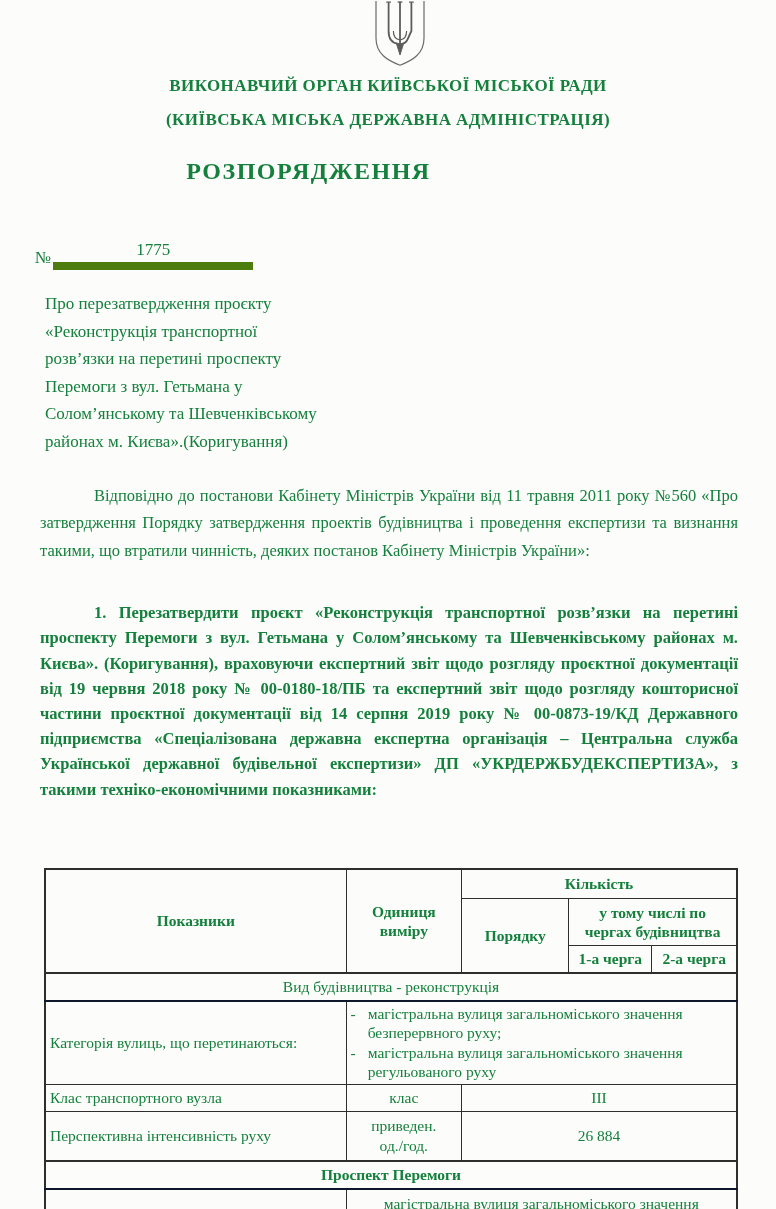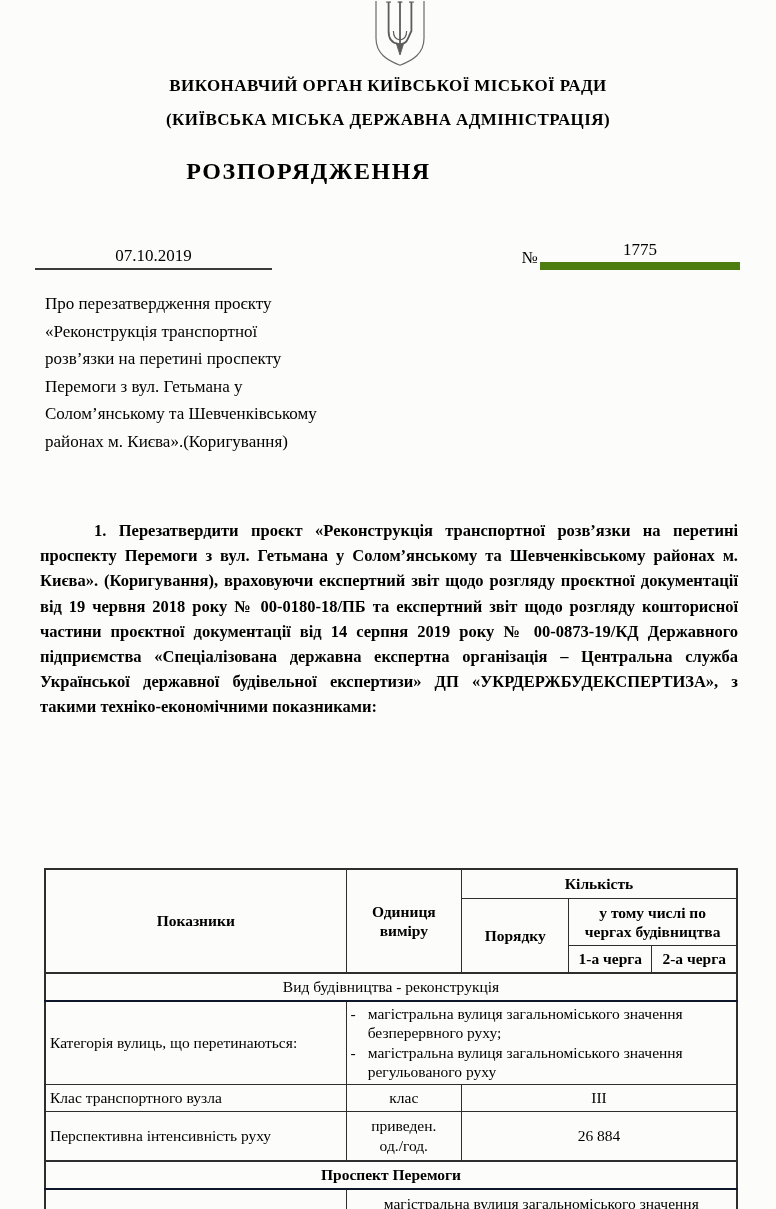--- a/index.html
+++ b/index.html
@@ -1,21 +1,21 @@
 <!DOCTYPE html>
 <html lang="uk"><head>
 <meta charset="utf-8">
 <style>
   html,body{margin:0;padding:0;background:#e8e8e6;}
   .page{
     position:relative;
     width:776px;height:1209px;
     margin:0 auto;
     background:#fcfcfa;
-    color:#000000;
+    color:#15803d;
     font-family:"Liberation Serif","DejaVu Serif",serif;
     overflow:hidden;
   }
   
   .emblem{position:absolute;top:1px;left:368px;width:64px;height:66px;}
   .emblem svg{width:100%;height:100%;}
   
   .org-line1{position:absolute;top:76px;left:0;width:776px;text-align:center;
     font-weight:bold;font-size:17px;letter-spacing:.4px;}
   .org-line2{position:absolute;top:110px;left:0;width:776px;text-align:center;
@@ -78,35 +78,35 @@
         <path d="M27,2 H35 M46,2 H54 M65,2 H73" stroke-width="2"></path>
       </g>
     </svg>
   </div>
 
   <div class="org-line1">ВИКОНАВЧИЙ ОРГАН КИЇВСЬКОЇ МІСЬКОЇ РАДИ</div>
   <div class="org-line2">(КИЇВСЬКА МІСЬКА ДЕРЖАВНА АДМІНІСТРАЦІЯ)</div>
   <div class="doc-title">РОЗПОРЯДЖЕННЯ</div>
 
   <div class="date-row">
-    <div class="date-field">07.10.2019</div>
     <div class="num-group">
       <span class="num-sign">№</span>
       <div class="num-field">1775</div>
     </div>
   </div>
 
   <div class="subject">Про перезатвердження проєкту
 «Реконструкція транспортної
 розв’язки на перетині проспекту
 Перемоги з вул.  Гетьмана у
 Солом’янському та Шевченківському
 районах м. Києва».(Коригування)</div>
 
   <div class="body-text">
+    <p class="para para1">Відповідно до постанови Кабінету Міністрів України від 11 травня 2011 року №560 «Про затвердження Порядку затвердження проектів будівництва і проведення експертизи та визнання такими, що втратили чинність, деяких постанов Кабінету Міністрів України»:</p>
     <p class="para para2">1. Перезатвердити проєкт «Реконструкція транспортної розв’язки на перетині проспекту Перемоги з вул. Гетьмана у Солом’янському та Шевченківському районах м. Києва». (Коригування), враховуючи експертний звіт щодо розгляду проєктної документації від 19 червня 2018 року № 00-0180-18/ПБ та експертний звіт щодо розгляду кошторисної частини проєктної документації від 14 серпня 2019 року № 00-0873-19/КД Державного підприємства «Спеціалізована державна експертна організація – Центральна служба Української державної будівельної експертизи» ДП «УКРДЕРЖБУДЕКСПЕРТИЗА», з такими техніко-економічними показниками:</p>
   </div>
 
   <table class="ind-table">
     <colgroup>
       <col style="width:43.5%">
       <col style="width:16.7%">
       <col style="width:15.5%">
       <col style="width:12%">
       <col style="width:12.3%">

